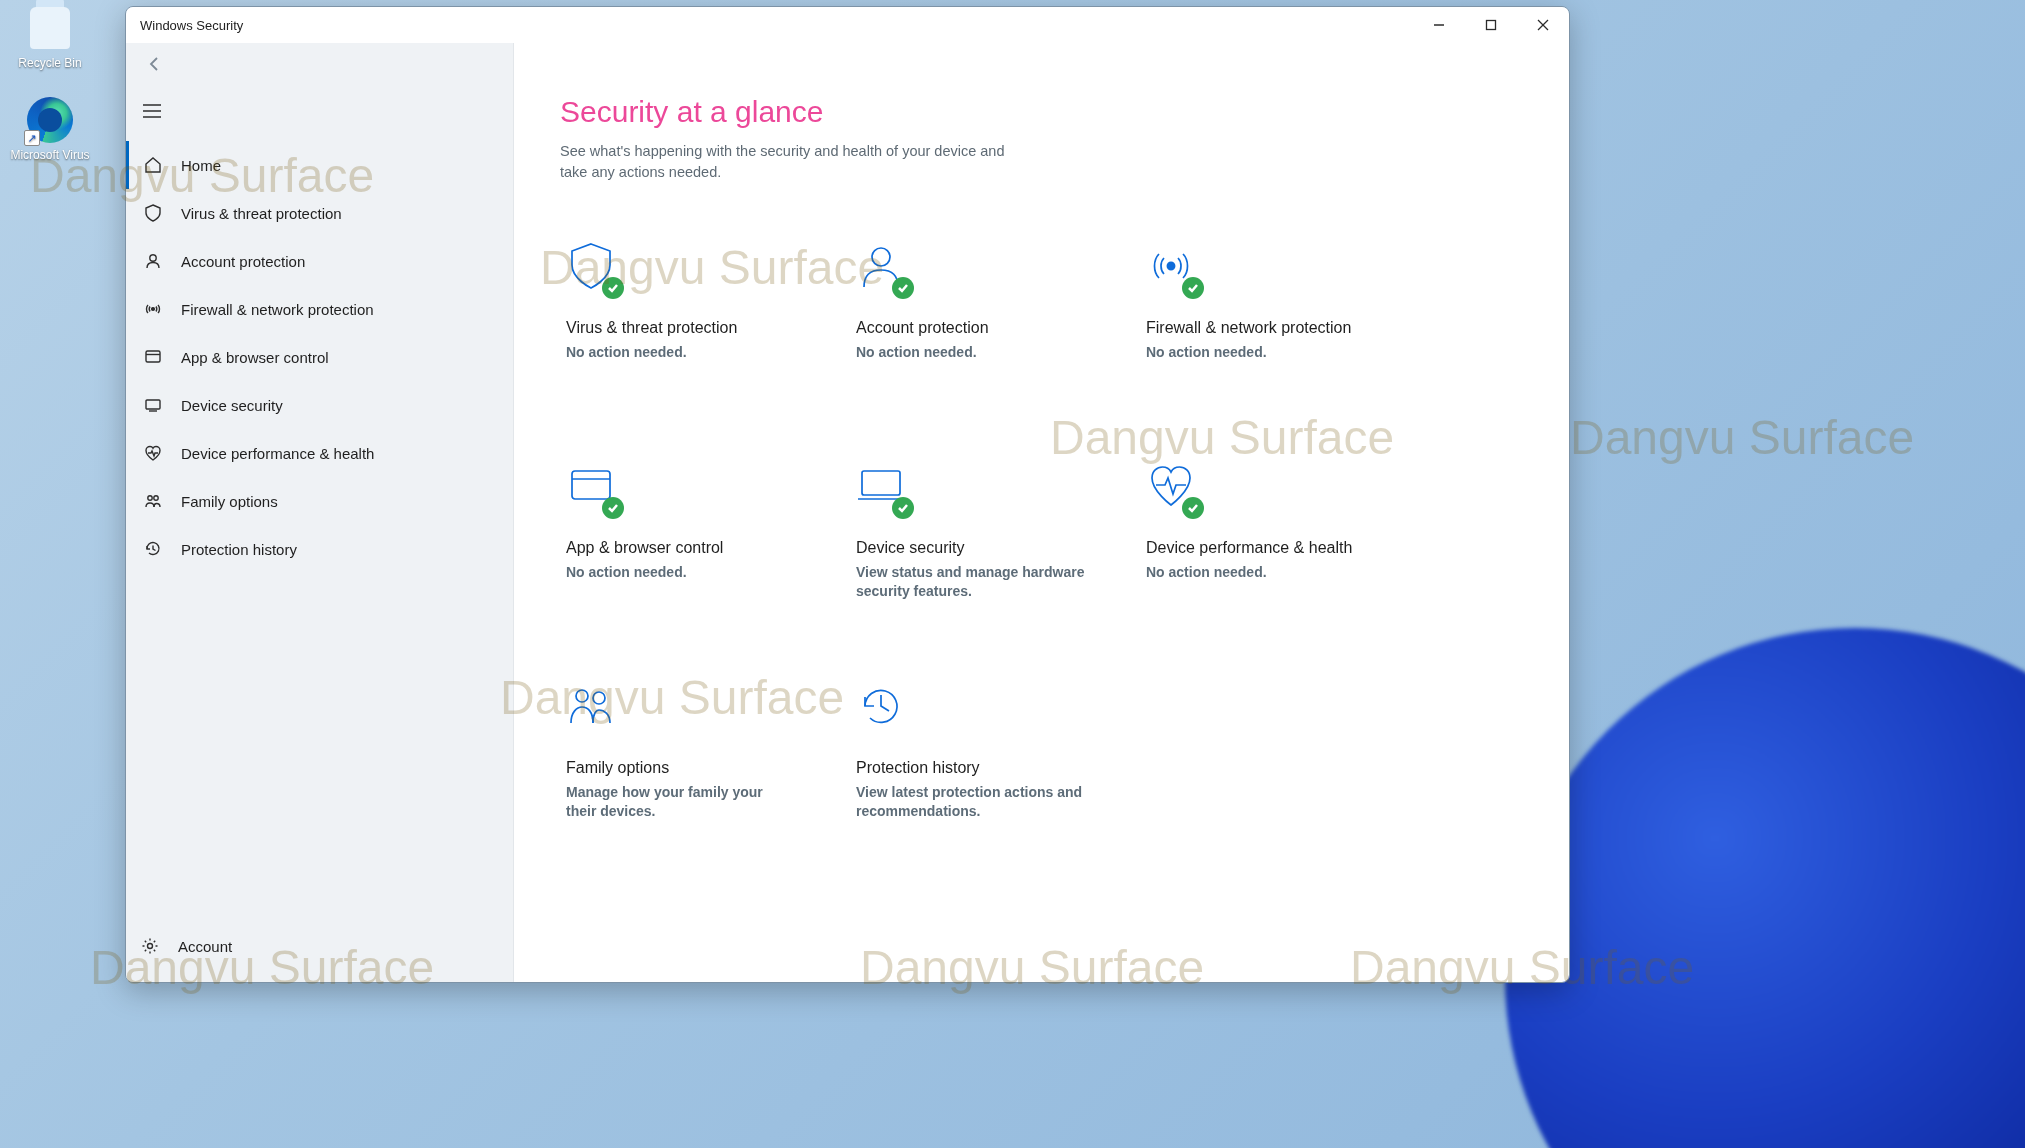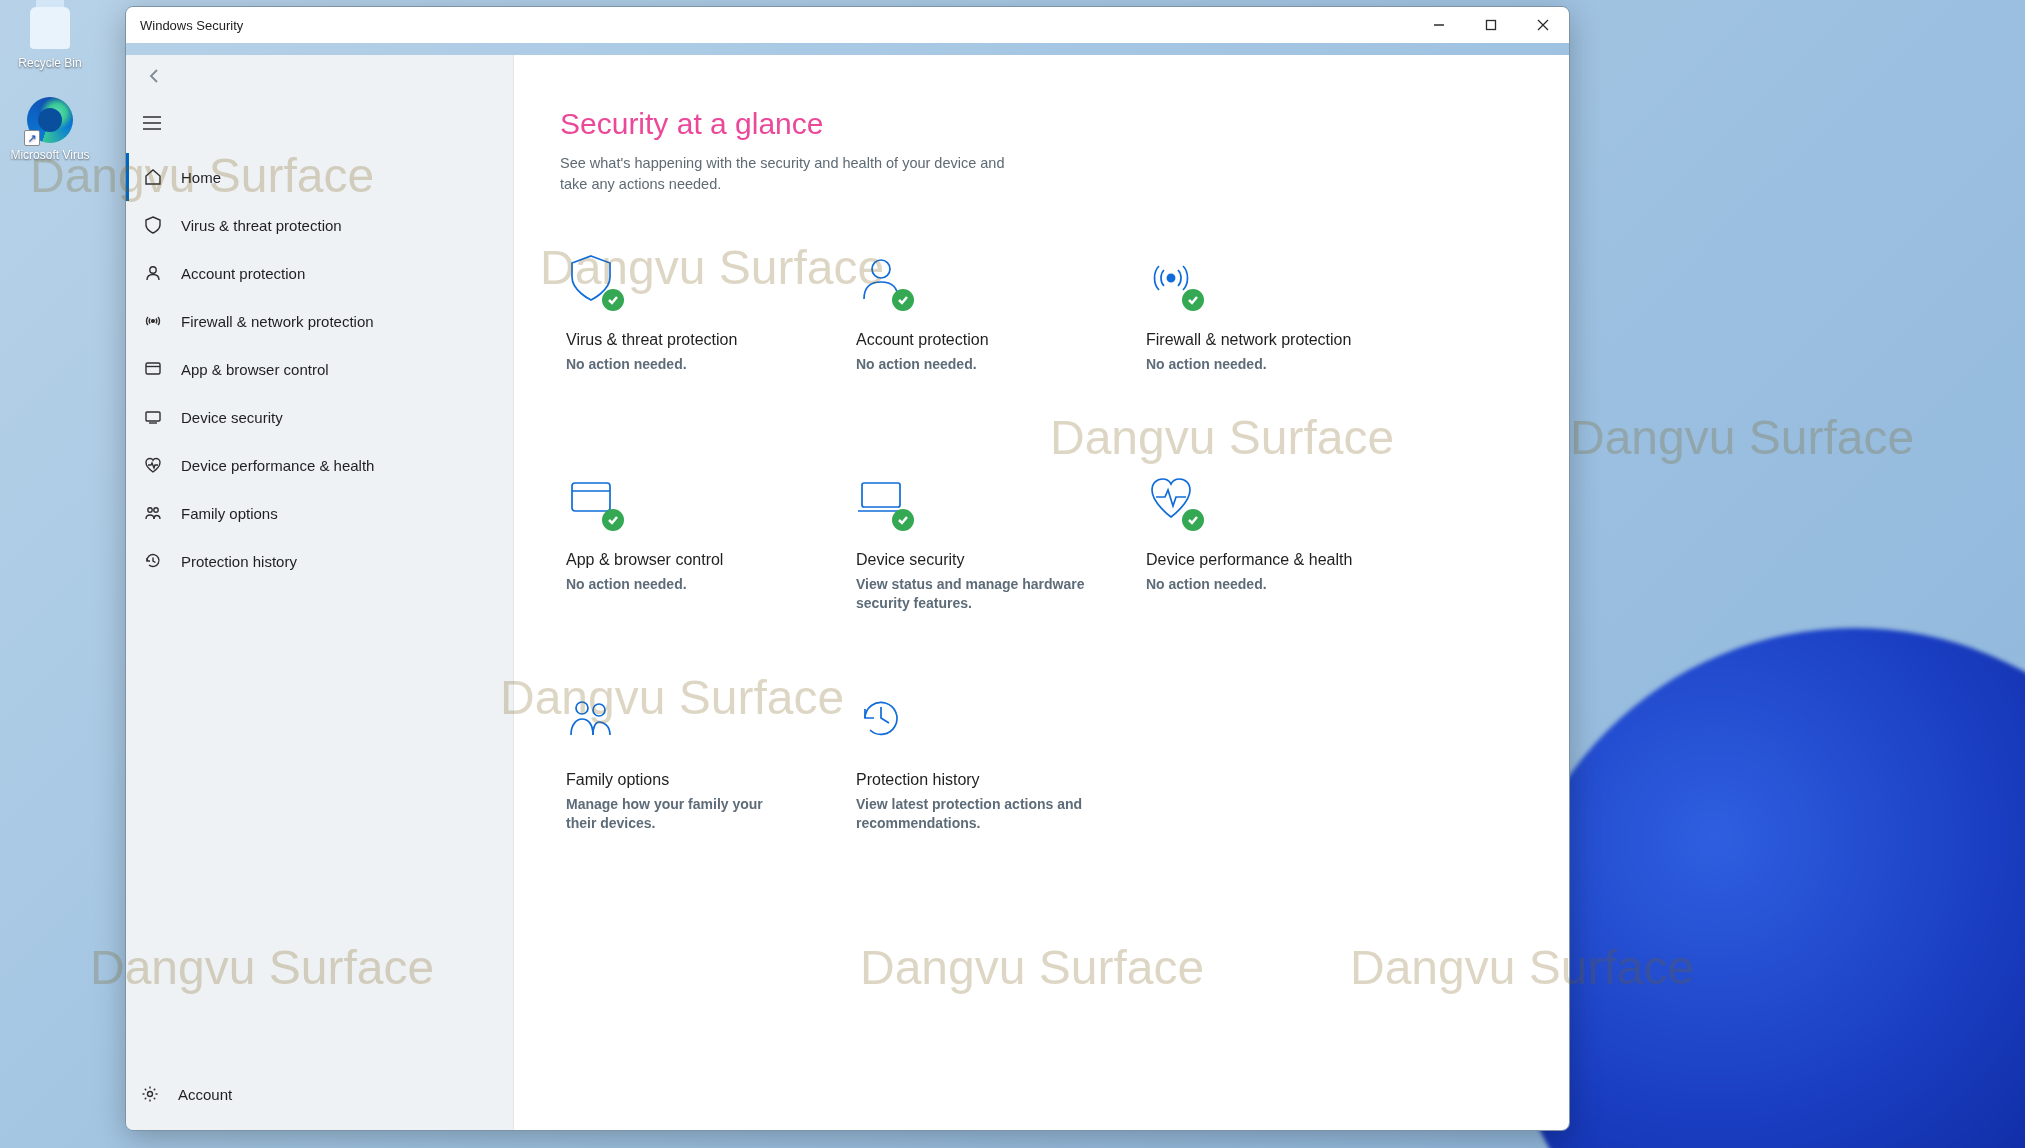--- a/index.html
+++ b/index.html
@@ -75,30 +75,29 @@
     z-index: 50;
     white-space: nowrap;
   }
 
   
   .window {
     position: absolute;
     top: 6px;
     left: 125px;
     width: 1445px;
-    height: 1125px;
+    height: 977px;
     background: transparent;
     border: 1px solid #7d93a7;
     border-radius: 8px;
     overflow: hidden;
     z-index: 2;
     display: flex;
     flex-direction: column;
     box-shadow: 0 8px 30px rgba(0,0,0,.25);
-    gap: 12px;
   }
   .titlebar {
     height: 36px;
     background: #ffffff;
     display: flex;
     align-items: center;
     font-size: 13px;
     color: #222;
   }
   .titlebar .title-text { padding-left: 14px; }

